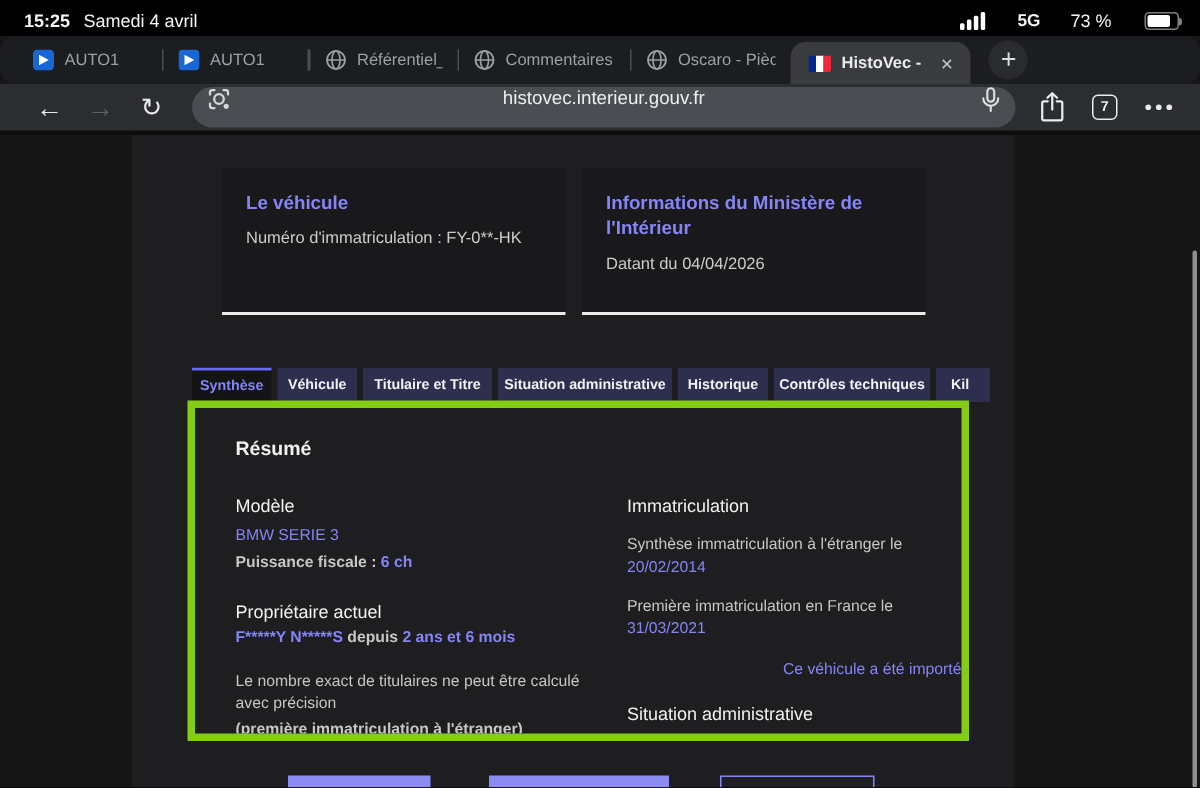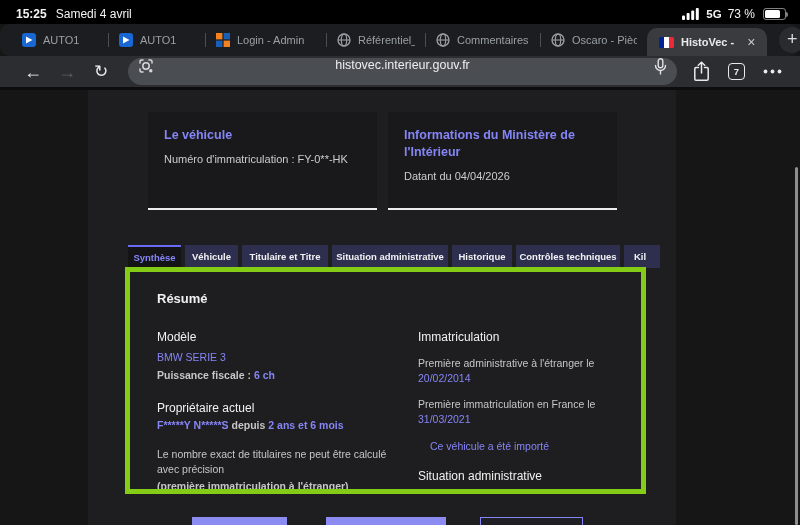--- a/index.html
+++ b/index.html
@@ -10,21 +10,21 @@
     background:#161616;
   }
 
   
   .statusbar {
     height:24px; background:#000; display:flex; align-items:center;
     justify-content:space-between; padding:4px 14px 0 16px; color:#f4f4f4;
   }
   .sb-left { display:flex; align-items:center; gap:9px; font-size:12px; }
   .sb-time { font-weight:bold; }
-  .sb-right { display:flex; align-items:center; gap:6px; font-size:12px; }
+  .sb-right { display:flex; align-items:center; gap:20px; font-size:12px; }
   .sb-net { font-weight:bold; font-size:11.5px; }
   .battery { position:relative; width:23px; height:11.5px; border:1px solid rgba(255,255,255,.5);
     border-radius:3px; margin-left:2px; }
   .battery .fill { position:absolute; left:1px; top:1px; bottom:1px; width:70%; background:#fff; border-radius:1.5px; }
   .battery .tip { position:absolute; right:-3px; top:3px; width:2px; height:4.5px; background:rgba(255,255,255,.5); border-radius:0 2px 2px 0; }
 
   
   .tabstrip {
     height:32px; background:#1c1d20; display:flex; align-items:center; padding-left:12px;border-radius:10px;
   }
@@ -83,21 +83,21 @@
 
   .panel { position:absolute; left:37px; top:177px; width:521px; height:227px;
     border:5px solid #84cc16; padding:19px 0 0 27px; overflow:hidden; }
   .panel-title { color:#f1f1f1; font-size:13px; font-weight:bold; }
   .cols { display:flex; margin-top:10px; }
   .col-l { width:236px; } .col-r { margin-left:27px; width:225px; }
   .panel h4 { color:#f1f1f1; font-size:12px; font-weight:normal; margin-top:19px; }
   .line { color:#c6c6c6; font-size:10.5px; margin-top:6px; line-height:1.4; }
   .lk { color:#8585f6; }
   .col-r .line { margin-top:12px; }
-  .indent { margin-left:12px; }
+  .indent { margin-left:12px;text-align:right; }
   .mt-sm { margin-top:3px;font-weight:bold; }
 
   .pbtn { position:absolute; top:427px; height:30px; background:#8b8bf2; }
   .pbtn.b1 { left:104px; width:95px; }
   .pbtn.b2 { left:238px; width:120px; }
   .pbtn.b3 { left:392px; width:103px; background:#1e1e24; border:1px solid #8585f6; }
 </style>
 </head>
 <body>
 
@@ -134,29 +134,20 @@
     </div>
     <div class="bsep"></div>
     <div class="btab w2">
       <svg class="fav" viewBox="0 0 14 14">
           <rect width="14" height="14" rx="3" fill="#1967d2"></rect>
           <path d="M4 3.5 L10.5 7 L4 10.5 Z" fill="#fff"></path>
         </svg>
       <span class="lbl">AUTO1</span>
     </div>
     <div class="bsep"></div>
-    <div class="btab w3">
-      <svg class="fav" viewBox="0 0 14 14">
-          <rect x="0" y="0" width="6.4" height="6.4" fill="#f58220"></rect>
-          <rect x="7.6" y="0" width="6.4" height="6.4" fill="#1a5fb4"></rect>
-          <rect x="0" y="7.6" width="6.4" height="6.4" fill="#1a5fb4"></rect>
-          <rect x="7.6" y="7.6" width="6.4" height="6.4" fill="#f58220"></rect>
-        </svg>
-      <span class="lbl">Login - Admin</span>
-    </div>
     <div class="bsep"></div>
     <div class="btab w4">
       <svg class="fav" viewBox="0 0 14 14">
           <circle cx="7" cy="7" r="6" fill="none" stroke="#9aa0a6" stroke-width="1.3"></circle>
           <ellipse cx="7" cy="7" rx="2.7" ry="6" fill="none" stroke="#9aa0a6" stroke-width="1.1"></ellipse>
           <line x1="1" y1="7" x2="13" y2="7" stroke="#9aa0a6" stroke-width="1.1"></line>
         </svg>
       <span class="lbl">Référentiel_VIN</span>
     </div>
     <div class="bsep"></div>
@@ -250,21 +241,21 @@
             <h4 style="margin-top:14px;">Modèle</h4>
             <div class="line"><span class="lk">BMW SERIE 3</span></div>
             <div class="line mt-sm"><span>Puissance fiscale : </span><span class="lk">6 ch</span></div>
             <h4>Propriétaire actuel</h4>
             <div class="line mt-sm"><span class="lk">F*****Y N*****S</span><span> depuis </span><span class="lk">2 ans et 6 mois</span></div>
             <div class="line" style="margin-top:14px;">Le nombre exact de titulaires ne peut être calculé avec précision</div>
             <div class="line mt-sm">(première immatriculation à l'étranger)</div>
           </div>
           <div class="col-r">
             <h4 style="margin-top:14px;">Immatriculation</h4>
-            <div class="line"><span>Première administrative à l'étranger le </span><span class="lk">20/02/2014</span></div>
+            <div class="line"><span>Synthèse immatriculation à l'étranger le </span><span class="lk">20/02/2014</span></div>
             <div class="line"><span>Première immatriculation en France le </span><span class="lk">31/03/2021</span></div>
             <div class="line indent"><span class="lk">Ce véhicule a été importé</span></div>
             <h4 style="margin-top:16px;">Situation administrative</h4>
             <div class="line indent" style="margin-top:8px;"><span class="lk">Rien à signaler</span></div>
 
           </div>
         </div>
       </div>
 
       <div class="pbtn b1"></div>

